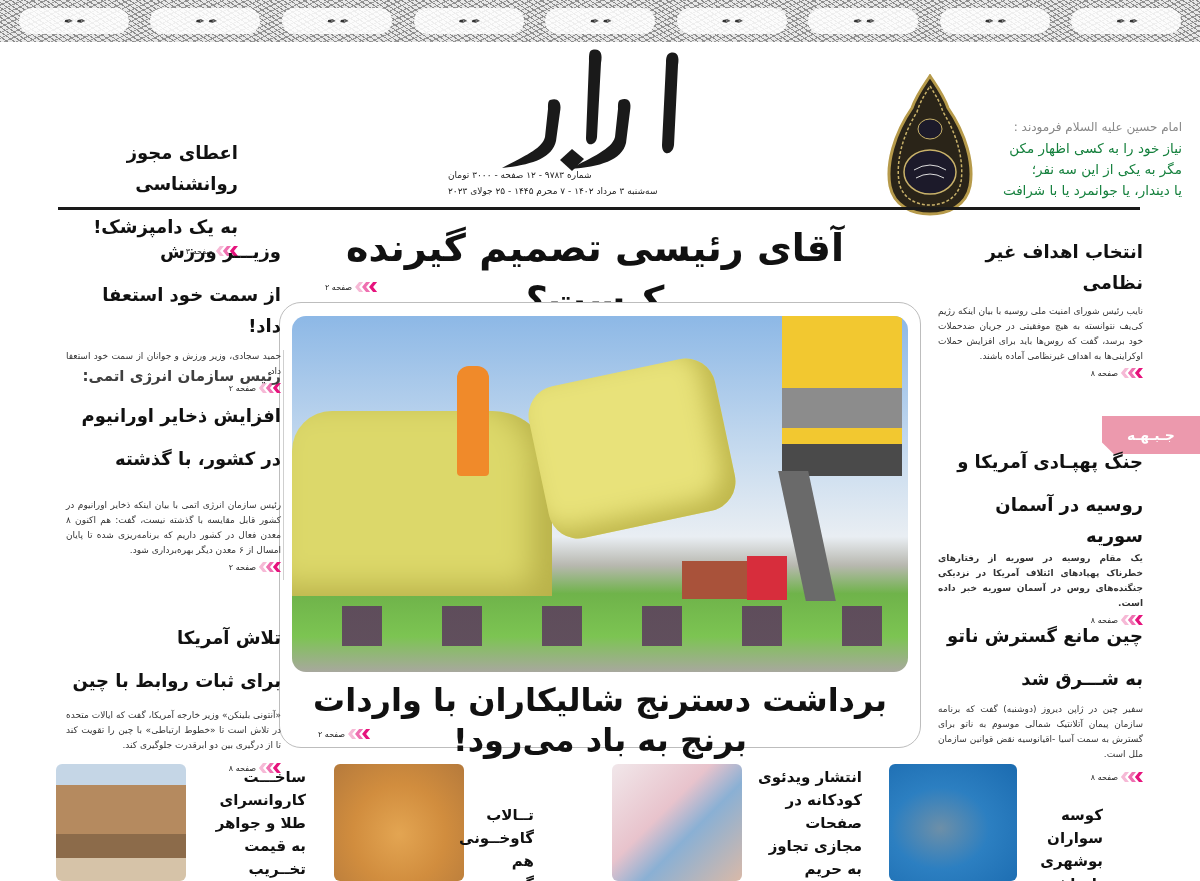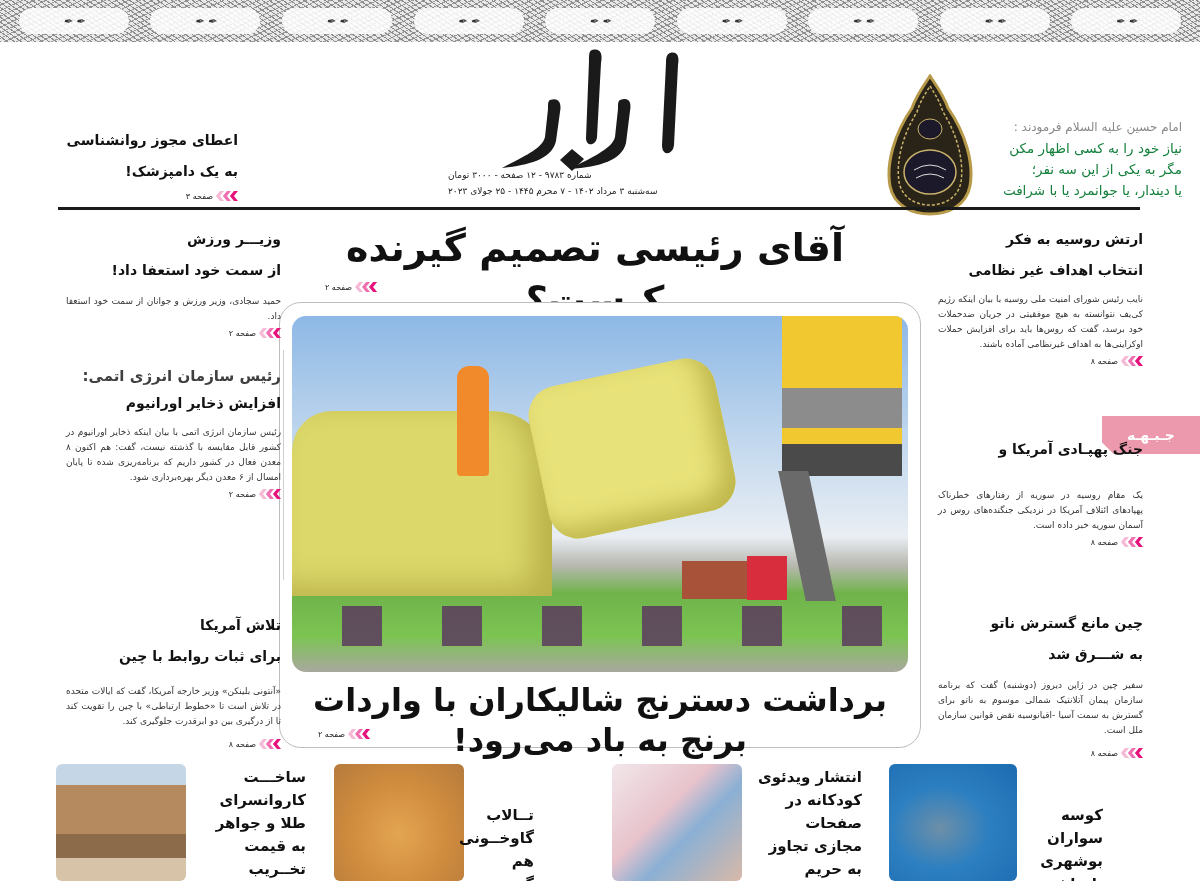--- a/index.html
+++ b/index.html
@@ -35,21 +35,21 @@
     .quote-caption { font-size: 12px; color: #888; margin-bottom: 4px; }
     .quote-line { font-size: 13.5px; line-height: 21px; color: #15803d; }
     .emblem { position: absolute; left: 886px; top: 74px; width: 88px; height: 142px; }
 
     .top-teaser { position: absolute; left: 58px; top: 125px; width: 180px; }
 
     .rule-thick { position: absolute; left: 58px; top: 207px; width: 1082px; height: 3px; background: #1a1a1a; }
 
     
     .hl { font-weight: 900; font-family: "DejaVu Sans", sans-serif; color: #111; }
-    .hl-col { font-size: 14px; line-height: 31px; }
+    .hl-col { font-size: 18px; line-height: 31px; margin-top: 12px; }
     .body-text { font-size: 9px; line-height: 15px; color: #333; text-align: justify; }
     .kicker { font-size: 15px; font-weight: bold; color: #404040; line-height: 24px; }
 
     .page-ref { display: flex; align-items: center; gap: 4px; font-size: 8px; color: #222; margin-top: 4px; direction: rtl; }
     .chev { display: inline-flex; direction: ltr; }
     .chev span { width: 9px; height: 10px; display: inline-block; margin-left: -2px;
       clip-path: polygon(100% 0, 55% 50%, 100% 100%, 55% 100%, 10% 50%, 55% 0); }
     .chev .c1 { background: #e6137d; }
     .chev .c2 { background: #ef6fb0; }
     .chev .c3 { background: #f6b9d6; }
@@ -199,21 +199,22 @@
       </span>
     <span>صفحه ۲</span>
   </div>
 </div>
 
 <div class="sep-v"></div>
 
 <div class="col-left" style="top:364px;">
   <div class="kicker">رئیس سازمان انرژی اتمی:</div>
   <div class="hl hl-col">افزایش ذخایر اورانیوم</div>
-  <div class="body-text" style="margin-top:6px;">رئیس سازمان انرژی اتمی با بیان اینکه ذخایر اورانیوم در کشور قابل مقایسه با گذشته نیست، گفت: هم اکنون ۸ معدن فعال در کشور داریم که برنامه‌ریزی شده تا پایان امسال از ۶ معدن دیگر بهره‌برداری شود.</div>
+  <div class="hl hl-col">در کشور، با گذشته</div>
+  <div class="body-text" style="margin-top:24px;">رئیس سازمان انرژی اتمی با بیان اینکه ذخایر اورانیوم در کشور قابل مقایسه با گذشته نیست، گفت: هم اکنون ۸ معدن فعال در کشور داریم که برنامه‌ریزی شده تا پایان امسال از ۶ معدن دیگر بهره‌برداری شود.</div>
   <div class="page-ref">
     <span class="chev">
         <span class="c3"></span>
         <span class="c2"></span>
         <span class="c1"></span>
       </span>
     <span>صفحه ۲</span>
   </div>
 </div>
 
@@ -225,38 +226,38 @@
     <span class="chev">
         <span class="c3"></span>
         <span class="c2"></span>
         <span class="c1"></span>
       </span>
     <span>صفحه ۸</span>
   </div>
 </div>
 
 <div class="col-right" style="top:224px;">
-  <div class="hl hl-col">ارتش روسیه به فکر</div>
   <div class="hl hl-col">انتخاب اهداف غیر نظامی</div>
   <div class="body-text" style="margin-top:6px;">نایب رئیس شورای امنیت ملی روسیه با بیان اینکه رژیم کی‌یف نتوانسته به هیچ موفقیتی در جریان ضدحملات خود برسد، گفت که روس‌ها باید برای افزایش حملات اوکراینی‌ها به اهداف غیرنظامی آماده باشند.</div>
   <div class="page-ref">
     <span class="chev">
         <span class="c3"></span>
         <span class="c2"></span>
         <span class="c1"></span>
       </span>
     <span>صفحه ۸</span>
   </div>
 </div>
 
 <div class="tag-jebhe">جـبـهـه</div>
 
 <div class="col-right" style="top:434px;">
   <div class="hl hl-col">جنگ پهپـادی آمریکا و</div>
-  <div class="body-text" style="margin-top:23px;">یک مقام روسیه در سوریه از رفتارهای خطرناک پهپادهای ائتلاف آمریکا در نزدیکی جنگنده‌های روس در آسمان سوریه خبر داده است.</div>
+  <div class="hl hl-col">روسیه در آسمان سوریه</div>
+  <div class="body-text" style="margin-top:0;font-weight:bold;">یک مقام روسیه در سوریه از رفتارهای خطرناک پهپادهای ائتلاف آمریکا در نزدیکی جنگنده‌های روس در آسمان سوریه خبر داده است.</div>
   <div class="page-ref">
     <span class="chev">
         <span class="c3"></span>
         <span class="c2"></span>
         <span class="c1"></span>
       </span>
     <span>صفحه ۸</span>
   </div>
 </div>
 

